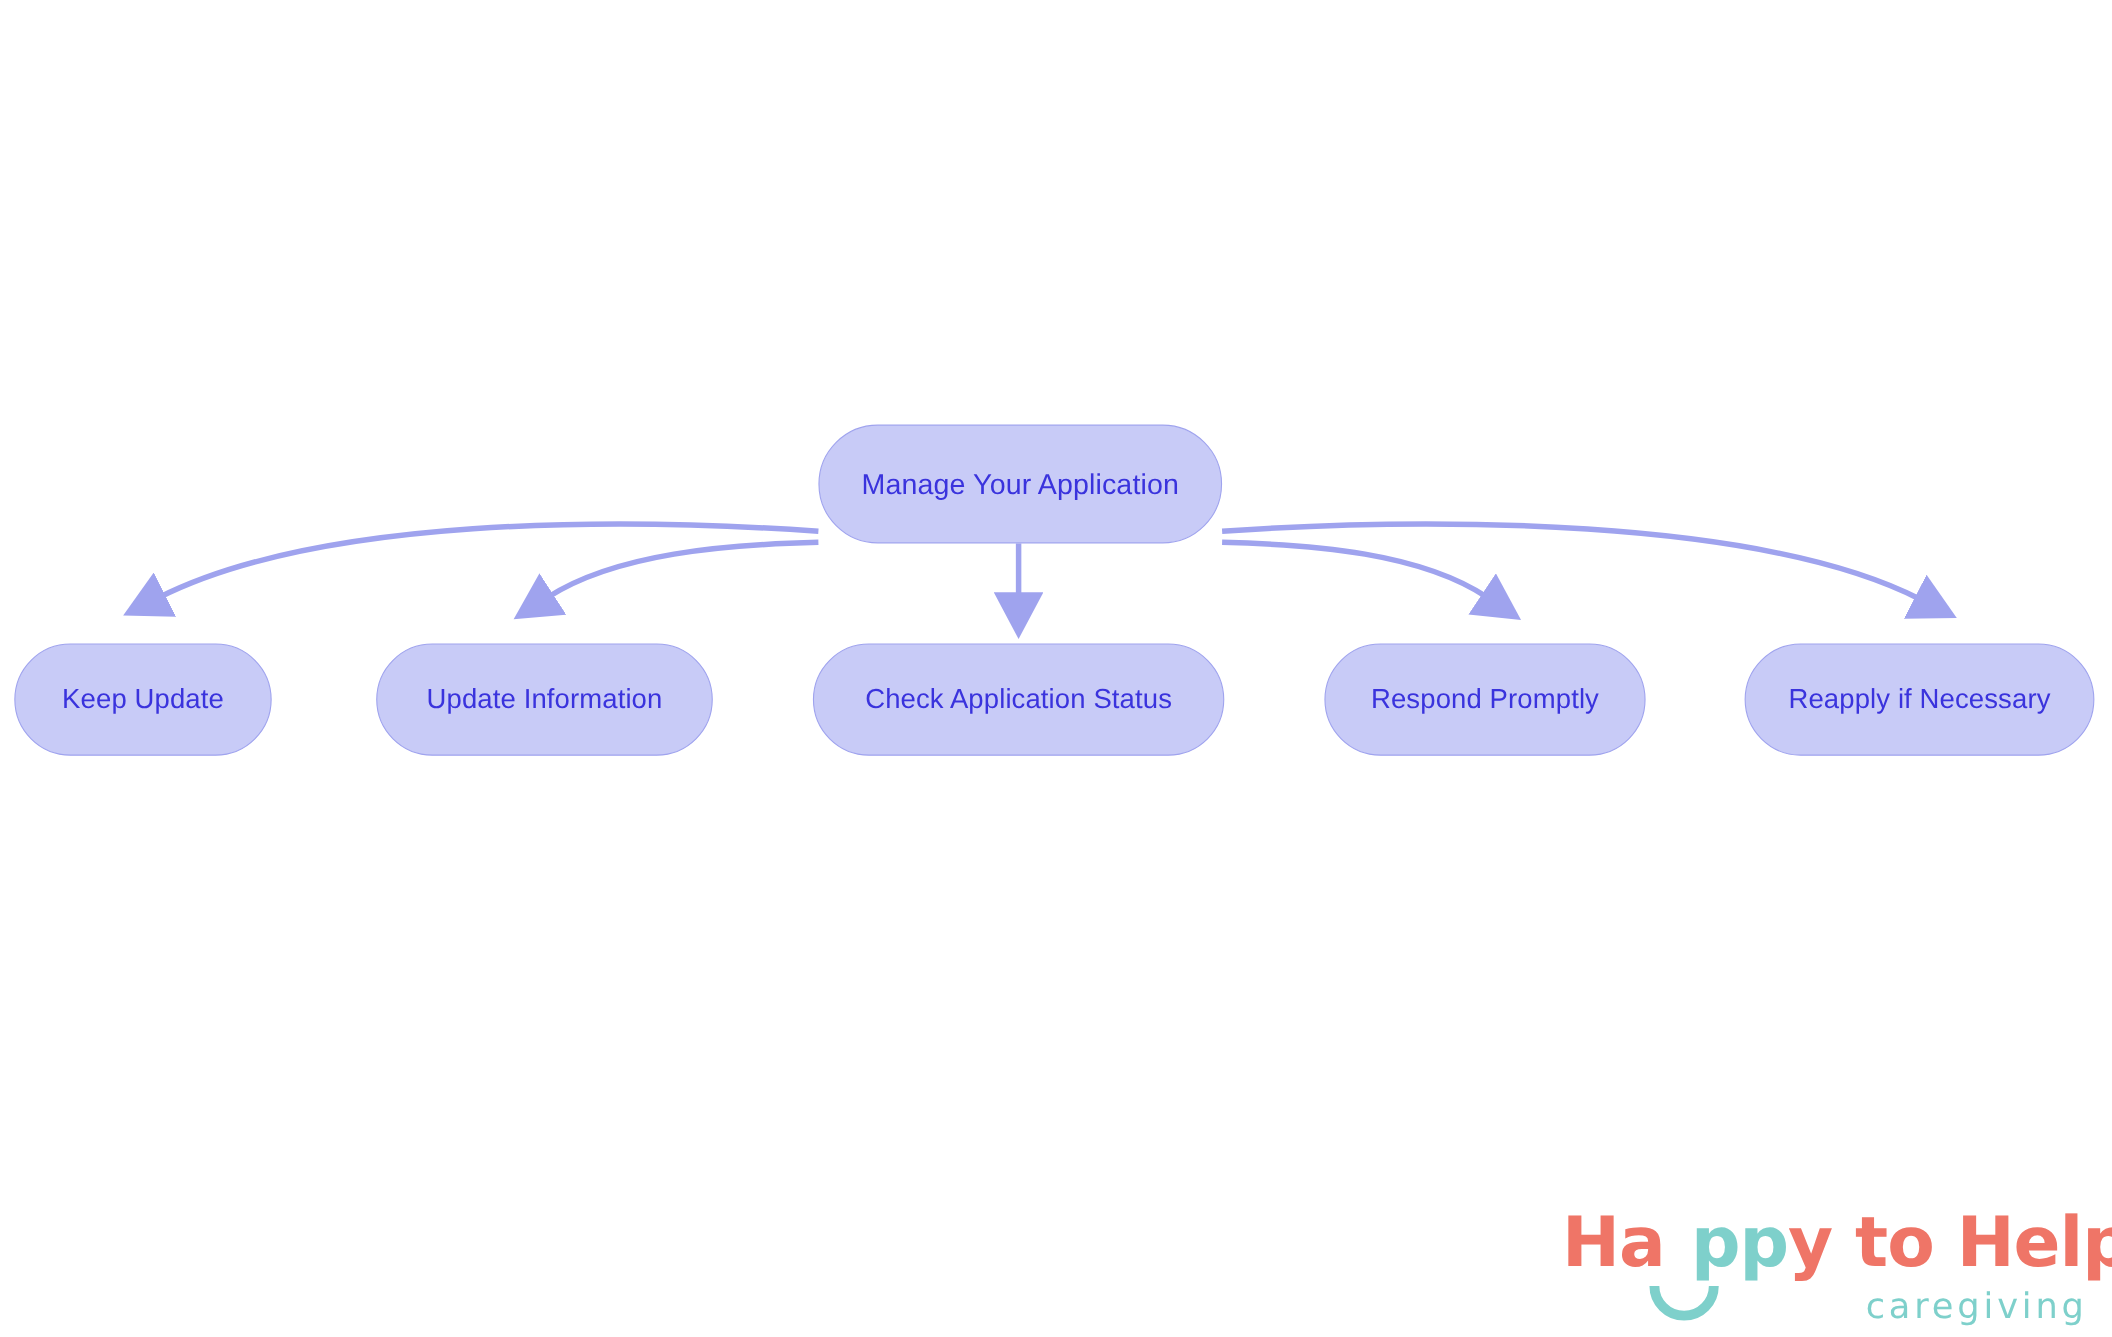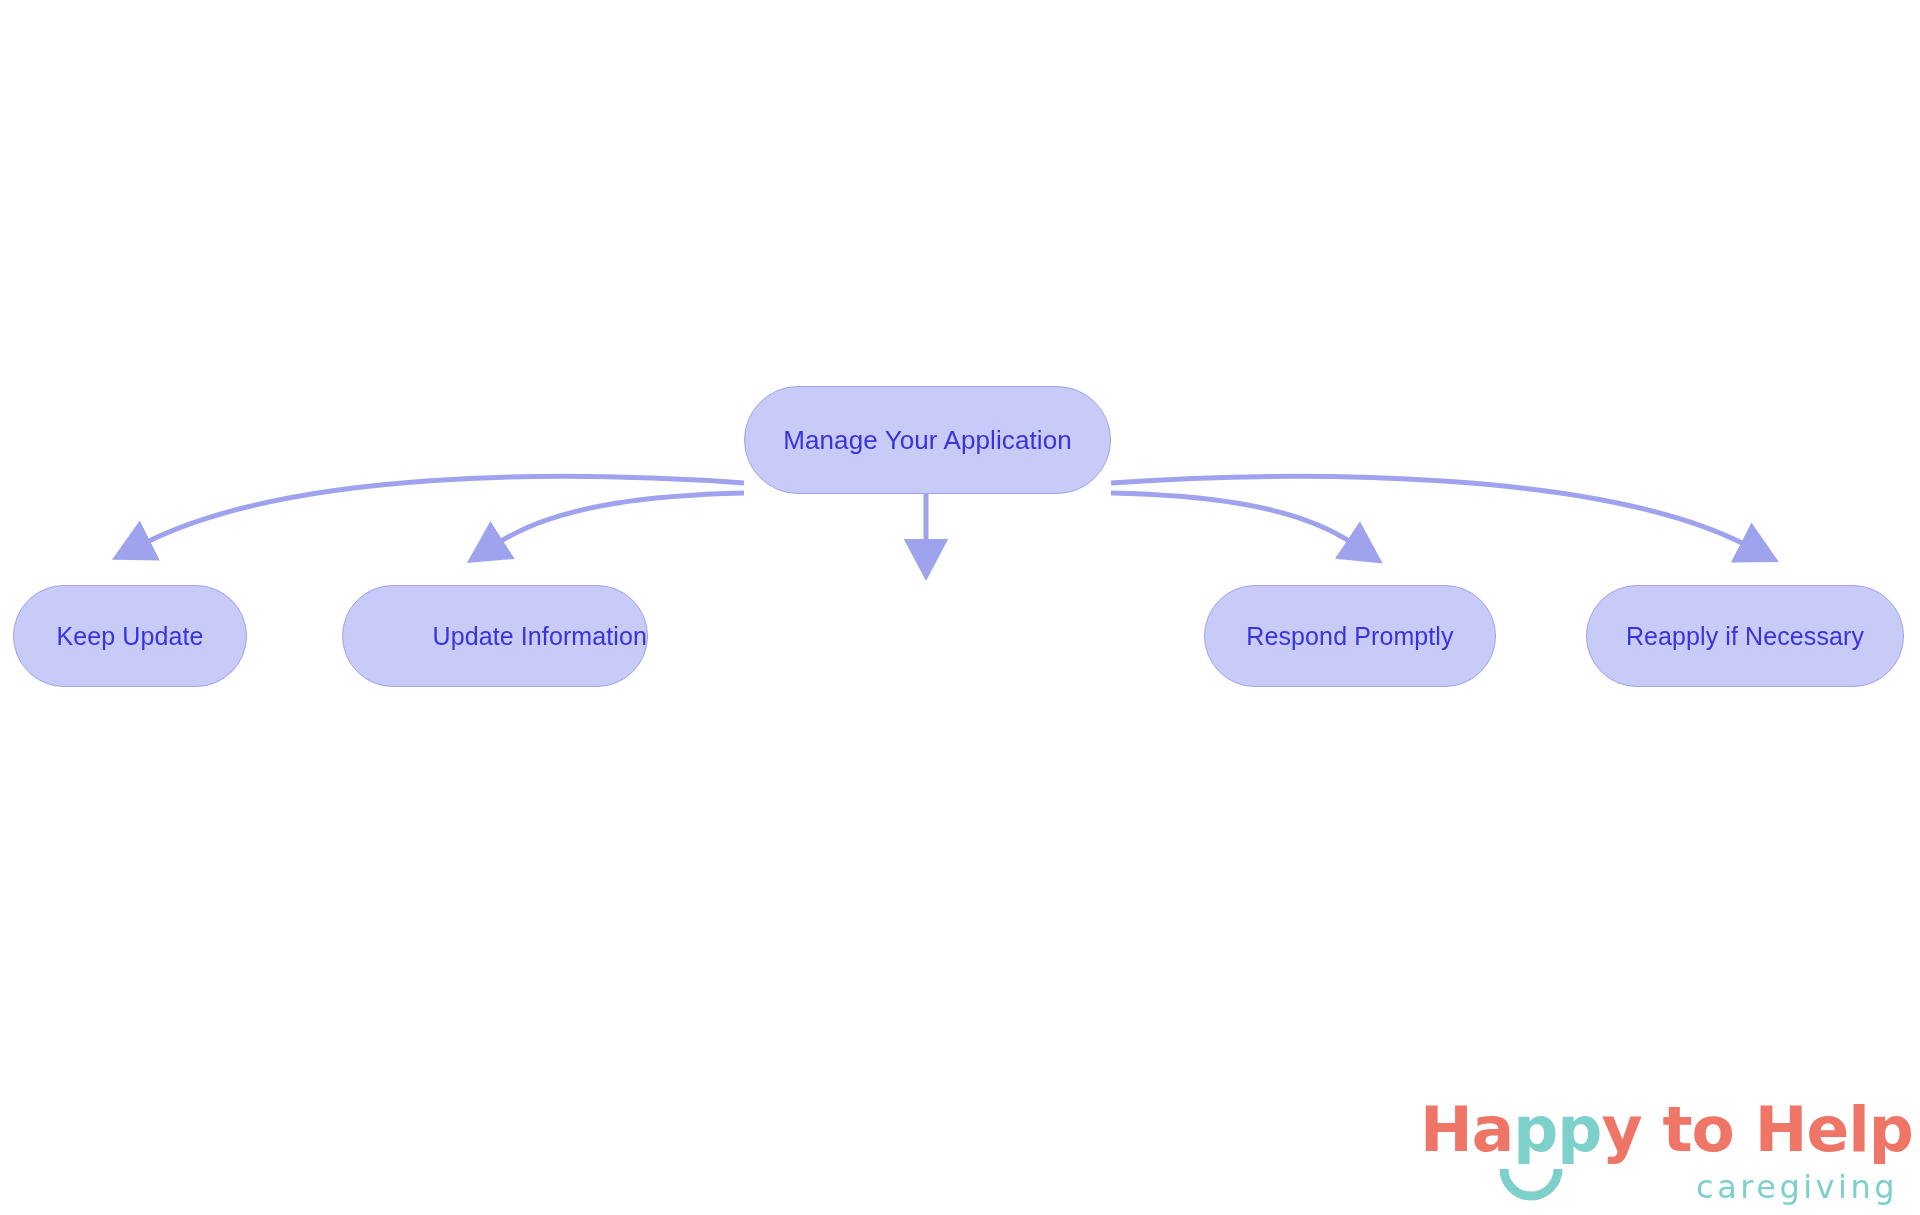--- a/index.html
+++ b/index.html
@@ -62,21 +62,21 @@
   #node-root .node-label { font-size: 26px; }
 
   .node-child {
     top: 585px;
     height: 102px;
     border-radius: 51px;
   }
   .node-child .node-label { font-size: 25px; }
 
   #node-keep-records      { left: 13px;   width: 234px; }
-  #node-update-info       { left: 342px;  width: 306px; justify-content: flex-end; }
+  #node-update-info       { left: 342px;  width: 306px; }
   #node-check-status      { left: 739px;  width: 374px; }
   #node-respond-promptly  { left: 1204px; width: 292px; }
   #node-reapply           { left: 1586px; width: 318px; }
 
   
   #brand-logo {
     position: absolute;
     left: 1420px;
     top: 1098px;
     width: 480px;
@@ -87,21 +87,21 @@
     left: 0;
     top: 0;
     font-family: "DejaVu Sans", sans-serif;
     font-weight: 700;
     font-size: 63px;
     letter-spacing: -1px;
     line-height: 1;
     color: #ef7567;
     white-space: nowrap;
   }
-  #logo-wordmark .teal { color: #7ed0cb; }
+  #logo-wordmark .teal { color: #7ed0cb; margin-left: 24px; }
   #logo-smile {
     position: absolute;
     left: 78px;
     top: 68px;
   }
   #logo-tagline {
     position: absolute;
     right: 2px;
     top: 70px;
     font-family: "DejaVu Sans", sans-serif;
@@ -140,20 +140,23 @@
   </div>
 
   <div class="node node-child" id="node-keep-records">
     <span class="node-label">Keep Update</span>
   </div>
 
   <div class="node node-child" id="node-update-info">
     <span class="node-label">Update Information</span>
   </div>
 
+  <div class="node node-child" id="node-check-status">
+    <span class="node-label">Check Application Status</span>
+  </div>
 
   <div class="node node-child" id="node-respond-promptly">
     <span class="node-label">Respond Promptly</span>
   </div>
 
   <div class="node node-child" id="node-reapply">
     <span class="node-label">Reapply if Necessary</span>
   </div>
 
   <div id="brand-logo">

